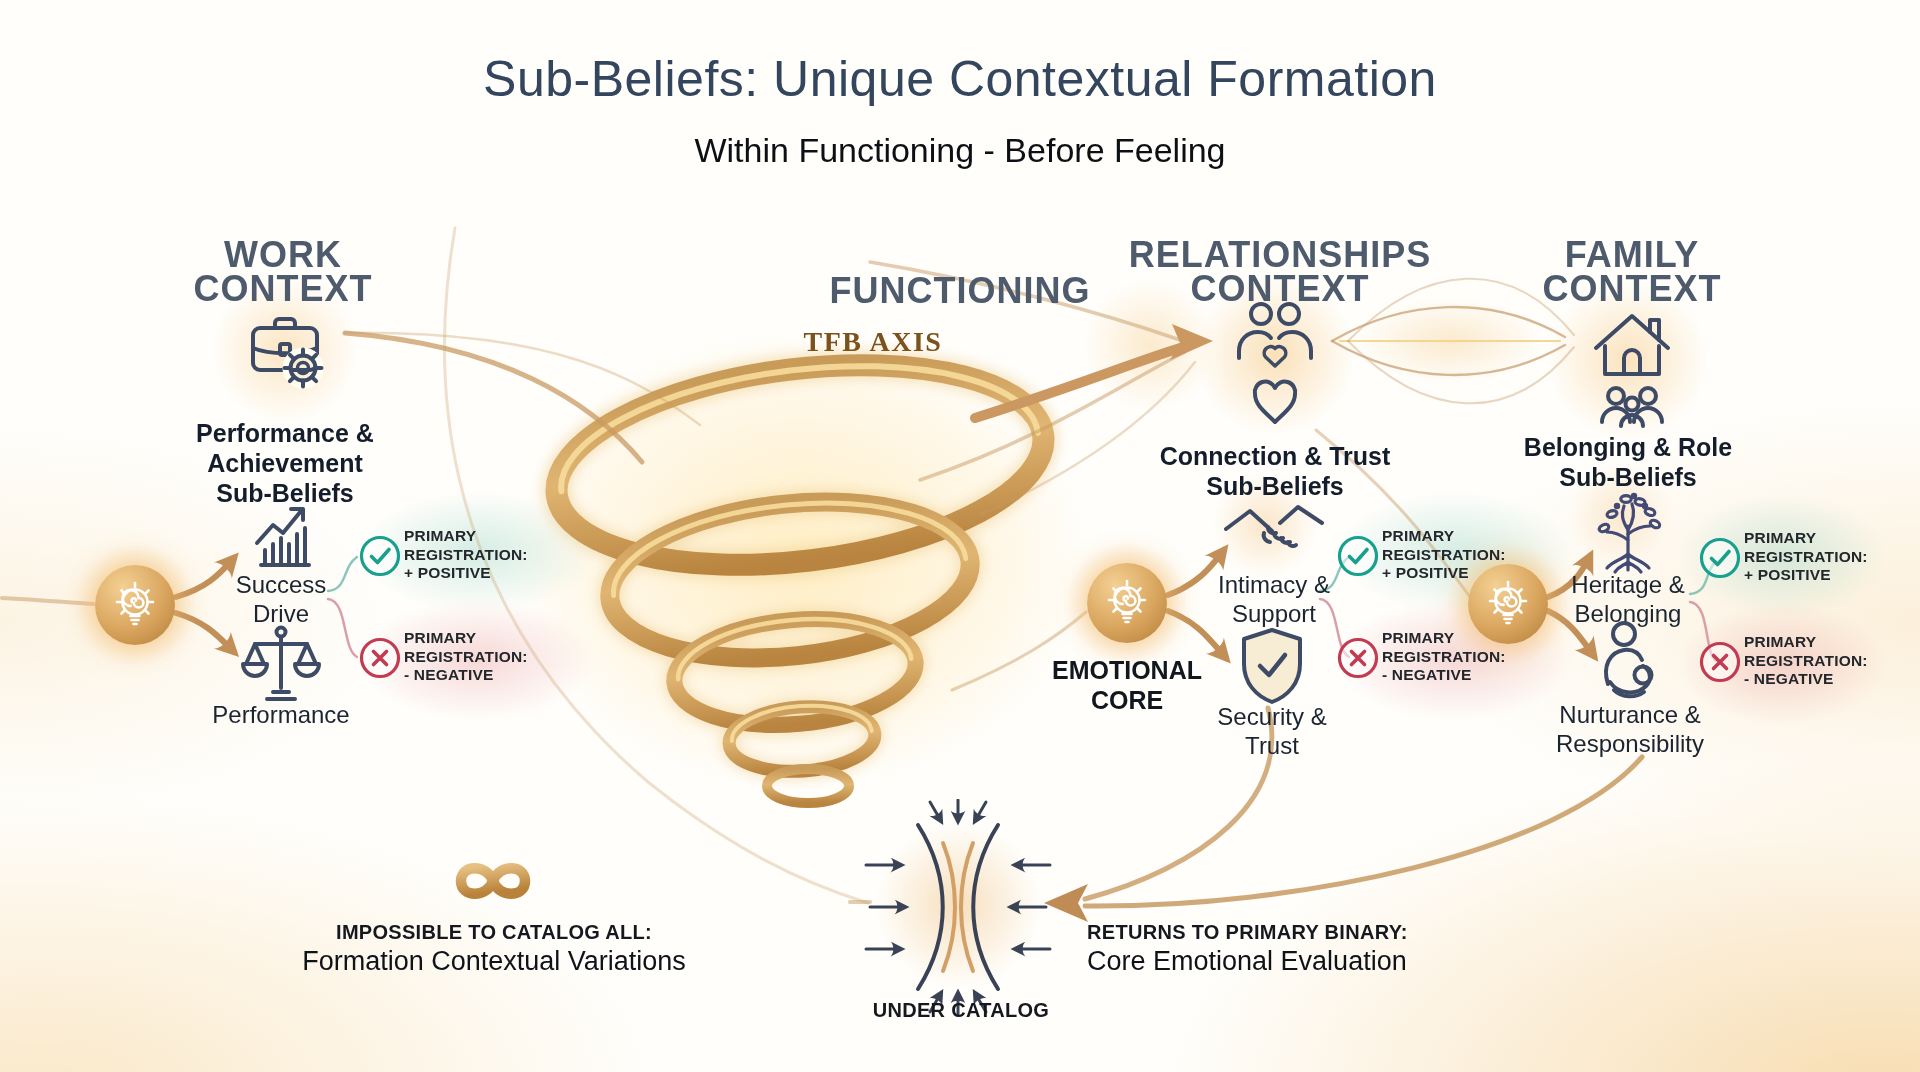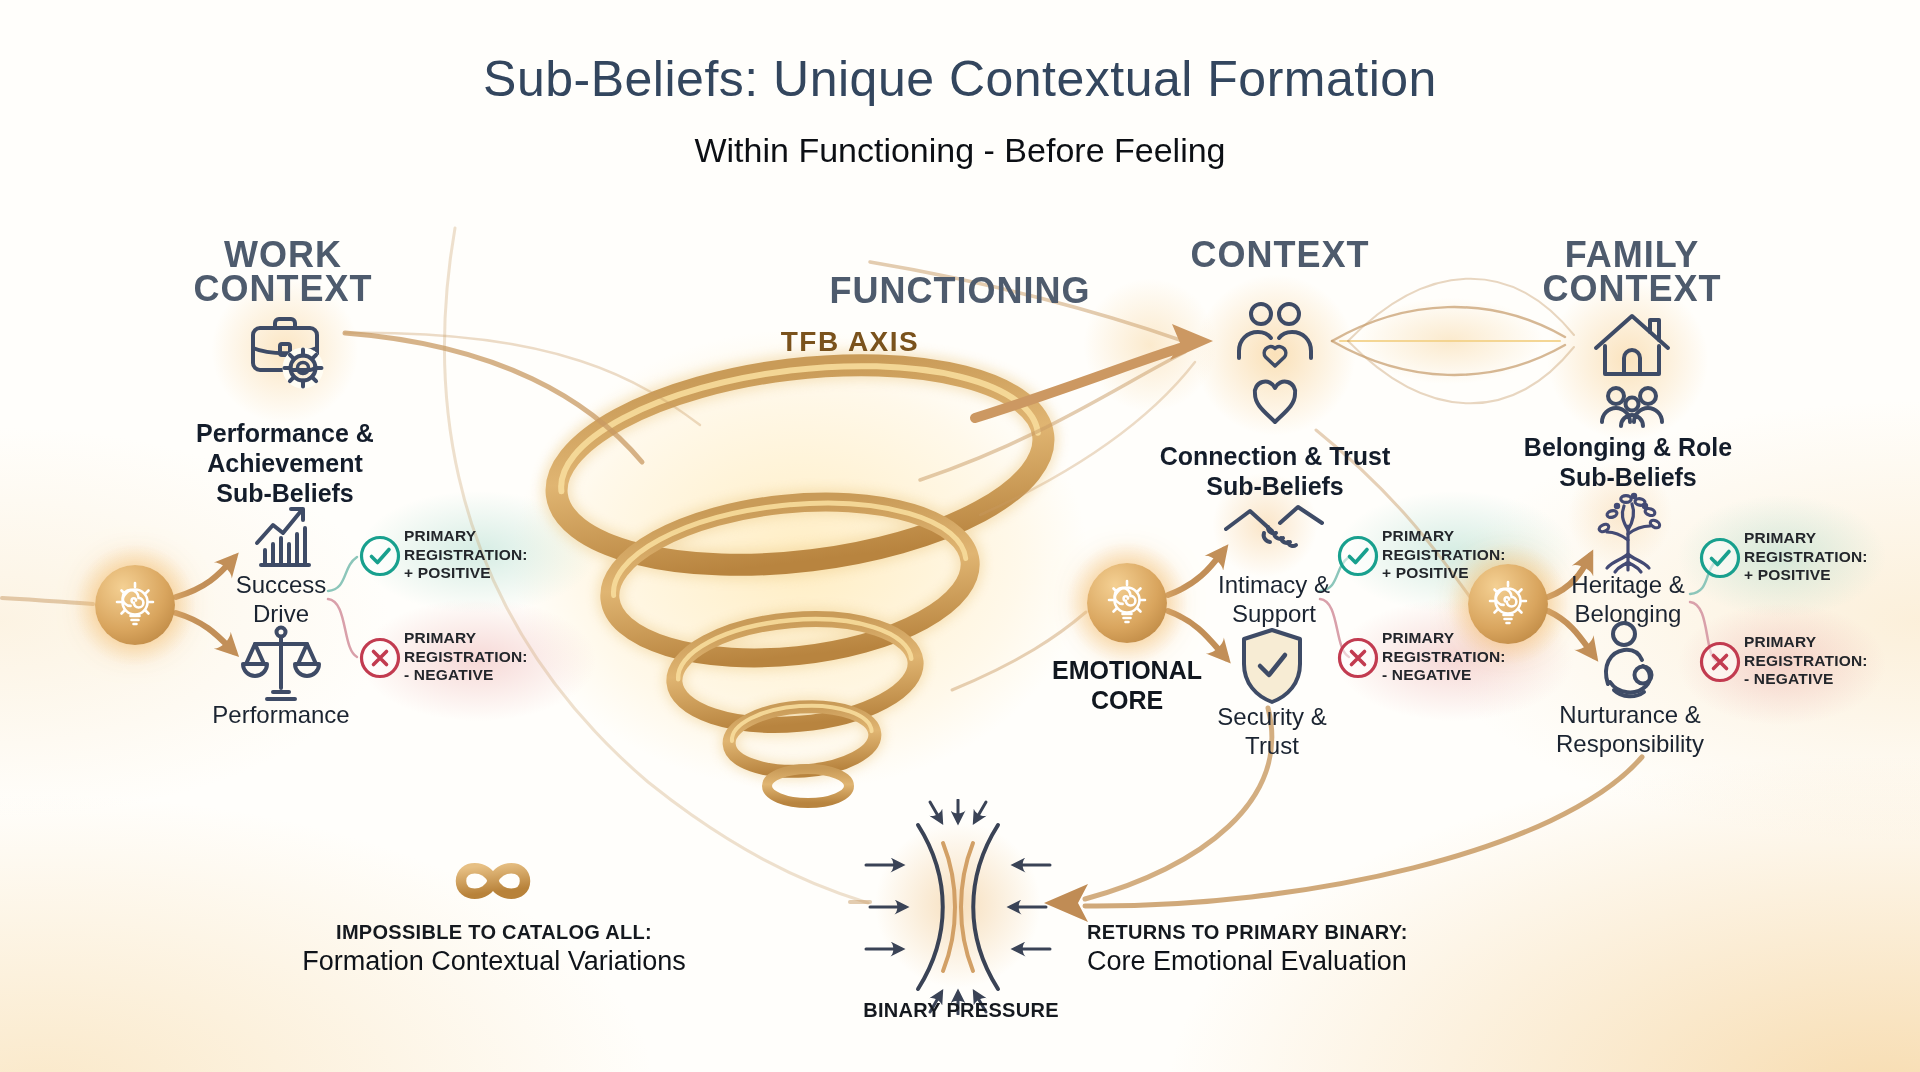--- a/index.html
+++ b/index.html
@@ -155,27 +155,28 @@
 
   <div class="abs title center" style="left:0;top:44px;width:1920px;">Sub-Beliefs: Unique Contextual Formation</div>
   <div class="abs subtitle center" style="left:0;top:130px;width:1920px;">Within Functioning - Before Feeling</div>
 
   <div class="abs ctx-head center" style="left:148px;top:238px;width:270px;">
     <div>WORK</div>
     <div>CONTEXT</div>
   </div>
   <div class="abs ctx-head center" style="left:810px;top:236px;width:300px;margin-top:38px;">FUNCTIONING</div>
   <div class="abs ctx-head center" style="left:1110px;top:238px;width:340px;">
+    <div>RELATIONSHIPS</div>
     <div>CONTEXT</div>
   </div>
   <div class="abs ctx-head center" style="left:1482px;top:238px;width:300px;">
     <div>FAMILY</div>
     <div>CONTEXT</div>
   </div>
-  <div class="abs tfb center" style="left:725px;top:326px;width:250px;">TFB AXIS</div>
+  <div class="abs tfb center" style="left:748px;top:326px;width:250px;font-family:Liberation Serif, serif;">TFB AXIS</div>
 
   <svg class="abs" style="left:239px;top:304px;" width="92" height="92" viewBox="0 0 92 92" fill="none" stroke="#3e4b66" stroke-width="4" stroke-linecap="round" stroke-linejoin="round">
     <path d="M36 24 v-5 a4 4 0 0 1 4-4 h12 a4 4 0 0 1 4 4 v5"></path>
     <rect x="14" y="24" width="64" height="42" rx="7"></rect>
     <path d="M14 44 C30 51 62 51 78 44"></path>
     <rect x="41" y="40" width="10" height="11" rx="2"></rect>
     <circle cx="64" cy="64" r="16" stroke="#fffdf4" stroke-width="9"></circle>
     <circle cx="64" cy="64" r="12.5"></circle>
     <circle cx="64" cy="64" r="5.5" stroke-width="3.5"></circle>
     <path d="M76.5 64 H82.5 M45.5 64 H51.5 M64 45.5 V51.5 M64 76.5 V82.5 M72.8 55.2 L77.1 50.9 M50.9 77.1 L55.2 72.8 M72.8 72.8 L77.1 77.1 M50.9 50.9 L55.2 55.2"></path>
@@ -400,18 +401,18 @@
         <path d="M0 107 L0 86"></path>
         <path d="M28 105 L17 86"></path>
       <path d="M-92 -42 L-57 -42"></path>
         <path d="M-88 0 L-53 0"></path>
         <path d="M-92 42 L-57 42"></path>
       <path d="M92 -42 L57 -42"></path>
         <path d="M88 0 L53 0"></path>
         <path d="M92 42 L57 42"></path>
     </g>
   </svg>
-  <div class="abs kicker center" style="left:811px;top:998px;width:300px;">BINARY PRESSURE</div>
+  <div class="abs kicker center" style="left:811px;top:998px;width:300px;">UNDER CATALOG</div>
 
   <div class="abs big-label" style="left:1087px;top:945px;width:420px;">Core Emotional Evaluation</div>
   <div class="abs kicker" style="left:1087px;top:920px;width:420px;">RETURNS TO PRIMARY BINARY:</div>
 
 </div>
 
 </body></html>

